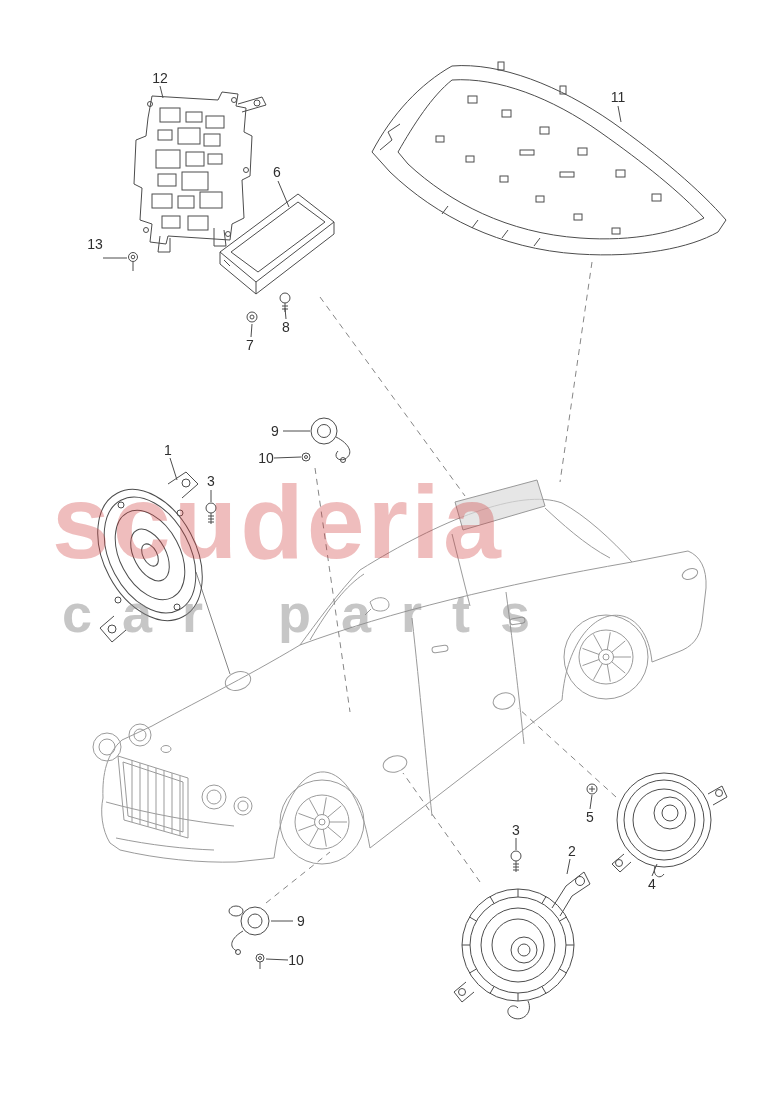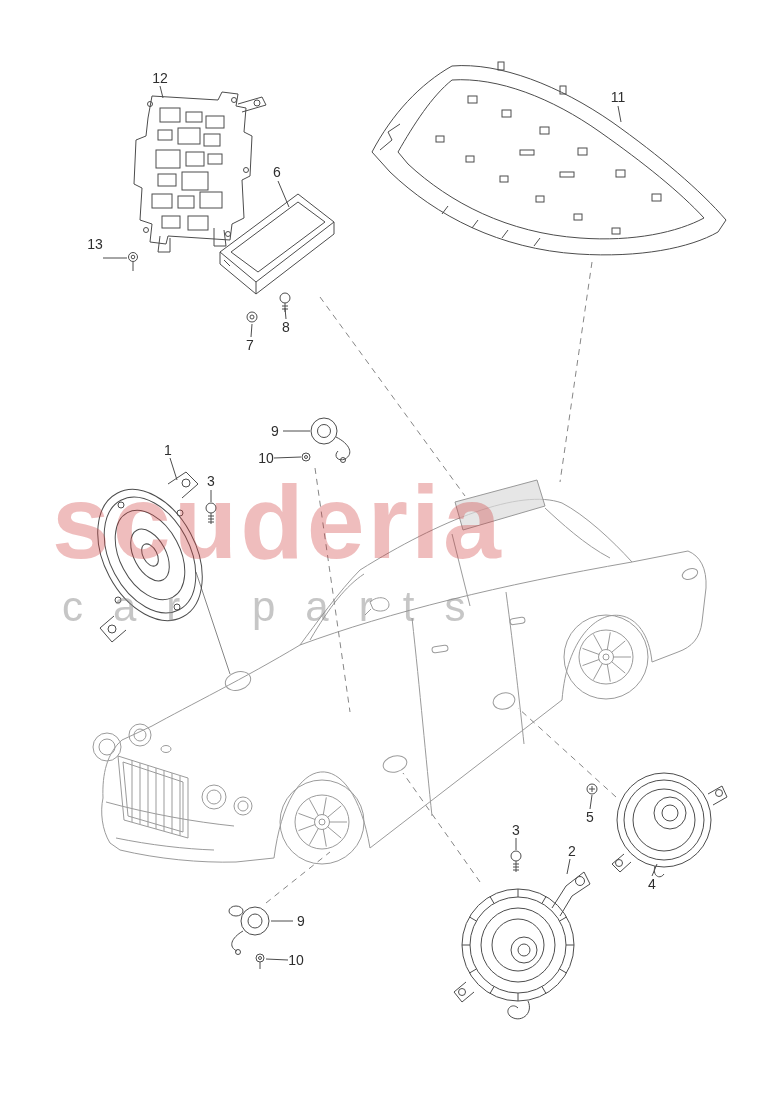--- a/index.html
+++ b/index.html
@@ -2,22 +2,22 @@
 <html><head>
 <meta charset="utf-8">
 <style>
   html,body{margin:0;padding:0;background:#ffffff;}
   .stage{position:relative;width:778px;height:1100px;background:#ffffff;overflow:hidden;
          font-family:"Liberation Sans",sans-serif;}
   .stage svg{position:absolute;left:0;top:0;}
   .watermark{position:absolute;left:0;top:0;width:668px;height:1100px;pointer-events:none;padding-left:17px;}
   .wm-title{position:absolute;left:52px;top:470px;font-size:104px;font-weight:bold;
             letter-spacing:3px;line-height:1;color:rgba(209,62,62,0.34);}
-  .wm-sub{position:absolute;left:62px;top:586px;font-size:42px;letter-spacing:30px;
-          line-height:1;color:rgba(135,135,135,0.48);}
+  .wm-sub{position:absolute;left:62px;top:586px;font-size:54px;letter-spacing:30px;
+          line-height:1;color:rgba(135,135,135,0.48);font-weight:bold;}
   .callout{position:absolute;transform:translate(-50%,-50%);font-size:14px;color:#2e2e2e;}
 </style>
 </head>
 <body>
 
 <div class="stage">
 
   <svg width="778" height="1100" viewBox="0 0 778 1100">
     <defs>
       <g id="wheel" stroke="#9b9b9b" fill="none" stroke-width="1">

